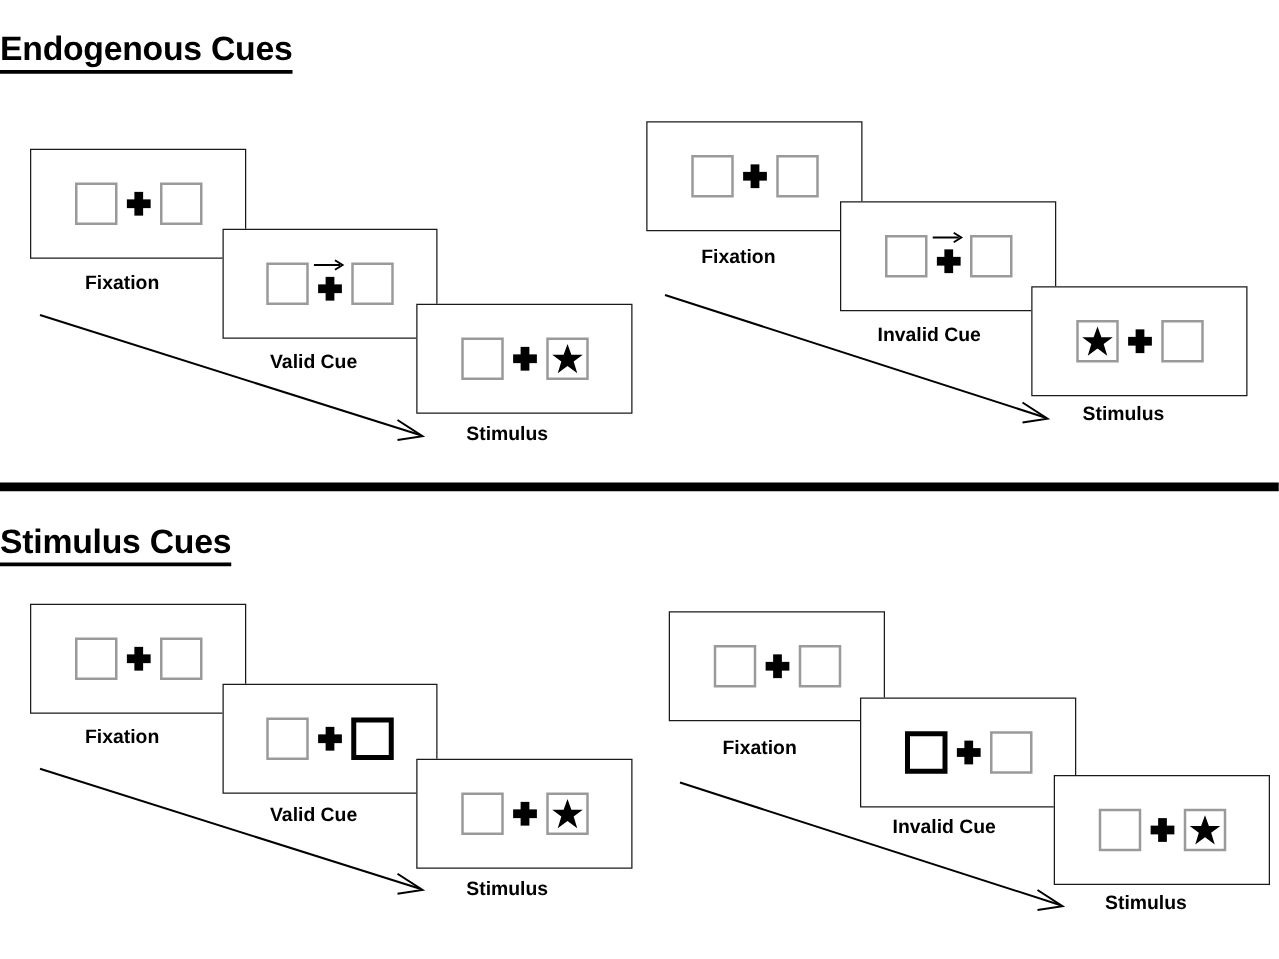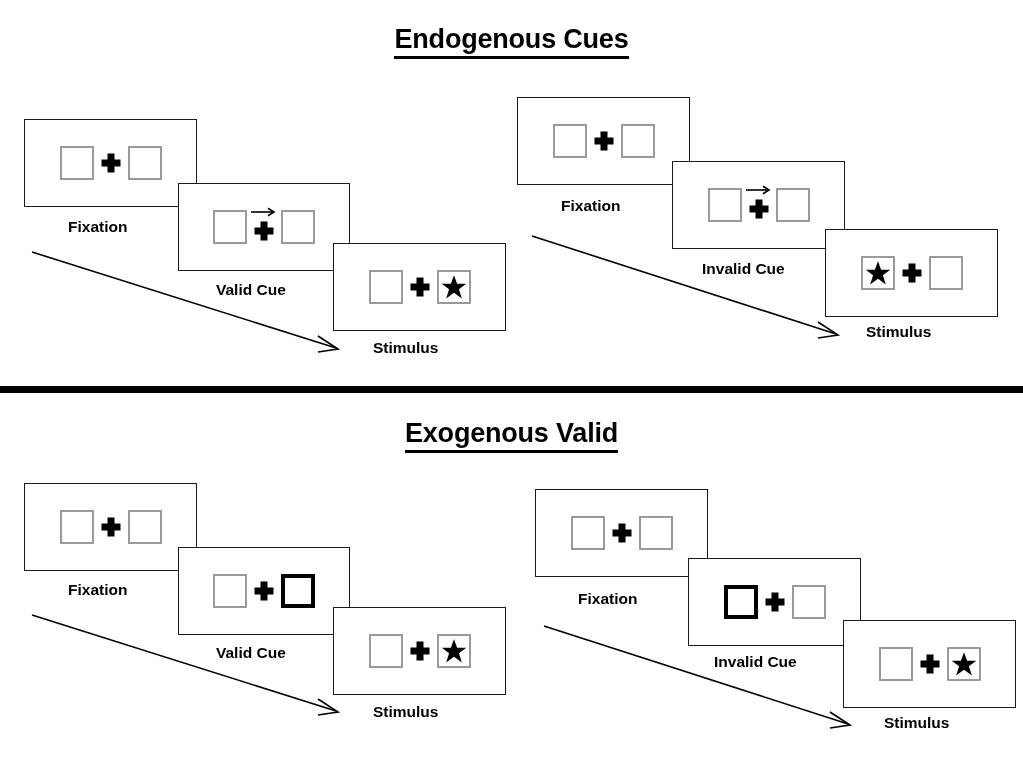--- a/index.html
+++ b/index.html
@@ -13,21 +13,21 @@
     position: relative;
     overflow: hidden;
     font-family: "Liberation Sans", sans-serif;
     color: #000000;
   }
 
   
   .section-title {
     position: absolute;
     width: 100%;
-    text-align: center;
+    text-align: left;
     font-size: 27px;
     font-weight: bold;
     letter-spacing: -0.2px;
   }
   .section-title span {
     border-bottom: 3px solid #000;
     padding-bottom: 2px;
   }
 
   
@@ -235,21 +235,21 @@
     </div>
     <div class="plus"></div>
     <div class="sq"></div>
   </div>
 </div>
 <div class="caption" style="left:866px; top:323px;">Stimulus</div>
 
 <div class="divider" style="top:386px;"></div>
 
 <div class="section-title" style="top:418px;">
-  <span>Exogenous Valid</span>
+  <span>Stimulus Cues</span>
 </div>
 
 <div class="time-arrow" style="left:30px; top:611px; width:320px; height:110px;">
   <svg width="320" height="110" viewBox="0 0 320 110">
     <line x1="2" y1="4" x2="306" y2="100" stroke="#000" stroke-width="1.6"></line>
     <polyline points="288,88 308,101 288,104" fill="none" stroke="#000" stroke-width="1.6"></polyline>
   </svg>
 </div>
 
 <div class="panel" style="left:24px; top:483px; width:173px; height:88px;">

